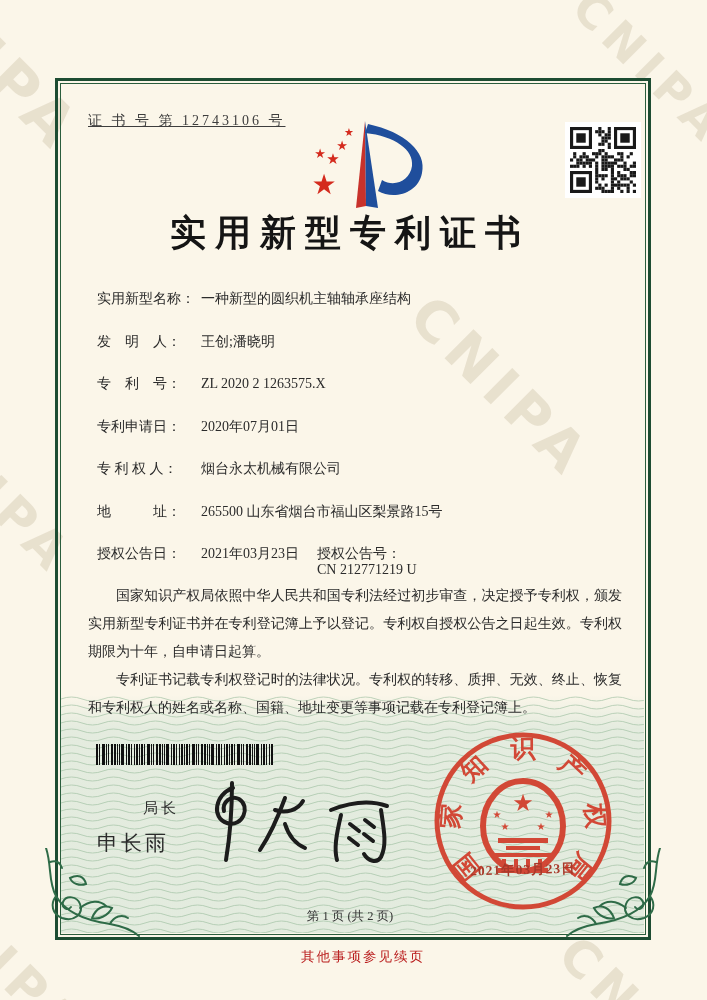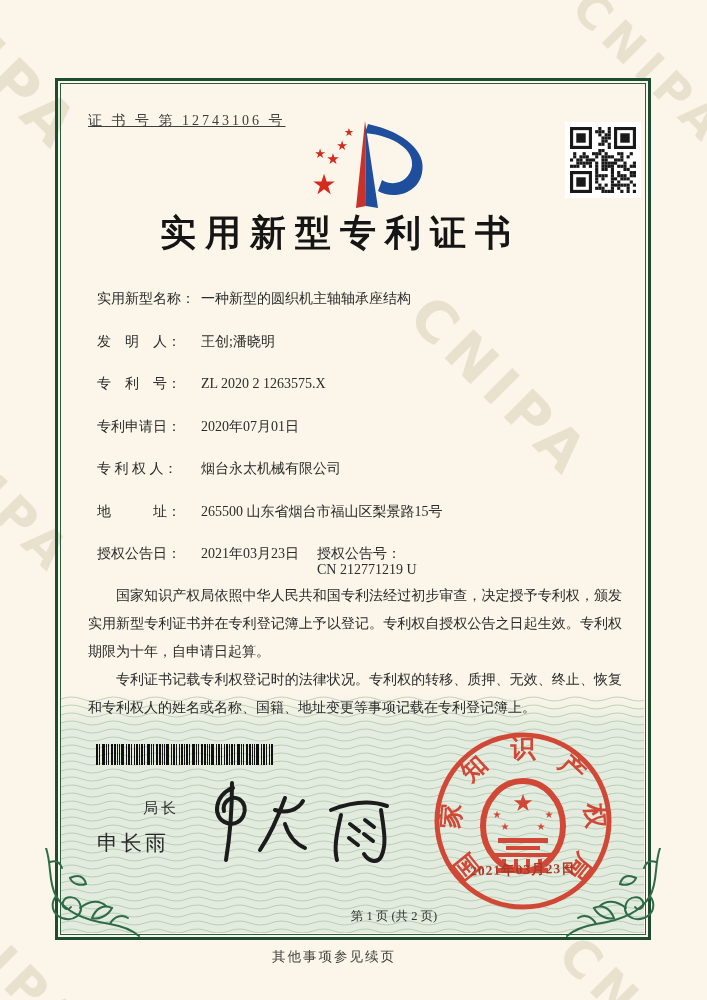--- a/index.html
+++ b/index.html
@@ -40,21 +40,21 @@
   
   .orn{position:absolute;z-index:3;width:100px;height:92px;}
   .orn-l{left:40px;top:848px;}
   .orn-r{left:566px;top:848px;transform:scaleX(-1);}
   
   .cert-no{left:88px;top:112px;font-size:14px;letter-spacing:3px;color:#3d3d3d;z-index:4;text-decoration:underline;}
   .logo{left:283px;top:110px;width:150px;height:105px;z-index:4;}
   .logo text{font-family:"DejaVu Sans",sans-serif;}
   .qr{left:565px;top:122px;width:76px;height:76px;background:#fff;z-index:4;padding:5px;box-sizing:border-box;}
   .title{
-    left:45px;top:209px;width:590px;text-align:center;z-index:4;
+    left:55px;top:209px;width:590px;text-align:center;z-index:4;
     font-size:36px;font-weight:bold;letter-spacing:9px;color:#151515;
   }
   
   .fields{left:97px;top:291px;width:515px;z-index:4;font-size:14px;line-height:16px;}
   .frow{display:flex;margin-bottom:26.5px;}
   .flabel{flex:0 0 104px;white-space:nowrap;font-family:Liberation Serif, serif;}
   .fvalue{white-space:nowrap;}
   .pair2{margin-left:18px;display:flex;flex-direction:column;}
   
   .body-text{left:88px;top:582px;width:534px;z-index:4;font-size:14px;line-height:28px;text-align:justify;color:#2a2a2a;}
@@ -66,22 +66,22 @@
   .director-name{left:97px;top:829px;font-size:21px;letter-spacing:3px;z-index:4;}
   .sig{left:205px;top:780px;width:185px;height:92px;z-index:4;}
   
   .seal{left:428px;top:726px;width:190px;height:190px;z-index:5;opacity:.95;}
   .seal-char{font-size:25px;font-weight:bold;fill:#d2402e;font-family:"Liberation Serif",serif;}
   .seal-date{
     left:420px;top:861px;width:206px;text-align:center;z-index:6;
     font-size:13.5px;font-weight:bold;color:#a8392a;letter-spacing:1px;transform:rotate(-1.5deg);
   }
   
-  .page-number{left:55px;top:908px;width:590px;text-align:center;font-size:12.5px;z-index:4;color:#333;padding-left:44px;}
-  .cont-note{left:39px;top:948px;width:590px;text-align:center;font-size:13.5px;letter-spacing:2px;z-index:2;color:#404040;}
+  .page-number{left:55px;top:908px;width:590px;text-align:center;font-size:12.5px;z-index:4;color:#333;}
+  .cont-note{left:68px;top:948px;width:590px;text-align:center;font-size:13.5px;letter-spacing:2px;z-index:2;color:#b91c1c;}
 </style>
 </head>
 <body>
 
 <div class="page">
 
   <div class="wm wm1">CNIPA</div>
   <div class="wm wm2">CNIPA</div>
   <div class="wm wm3">CNIPA</div>
   <div class="wm wm4">CNIPA</div>

